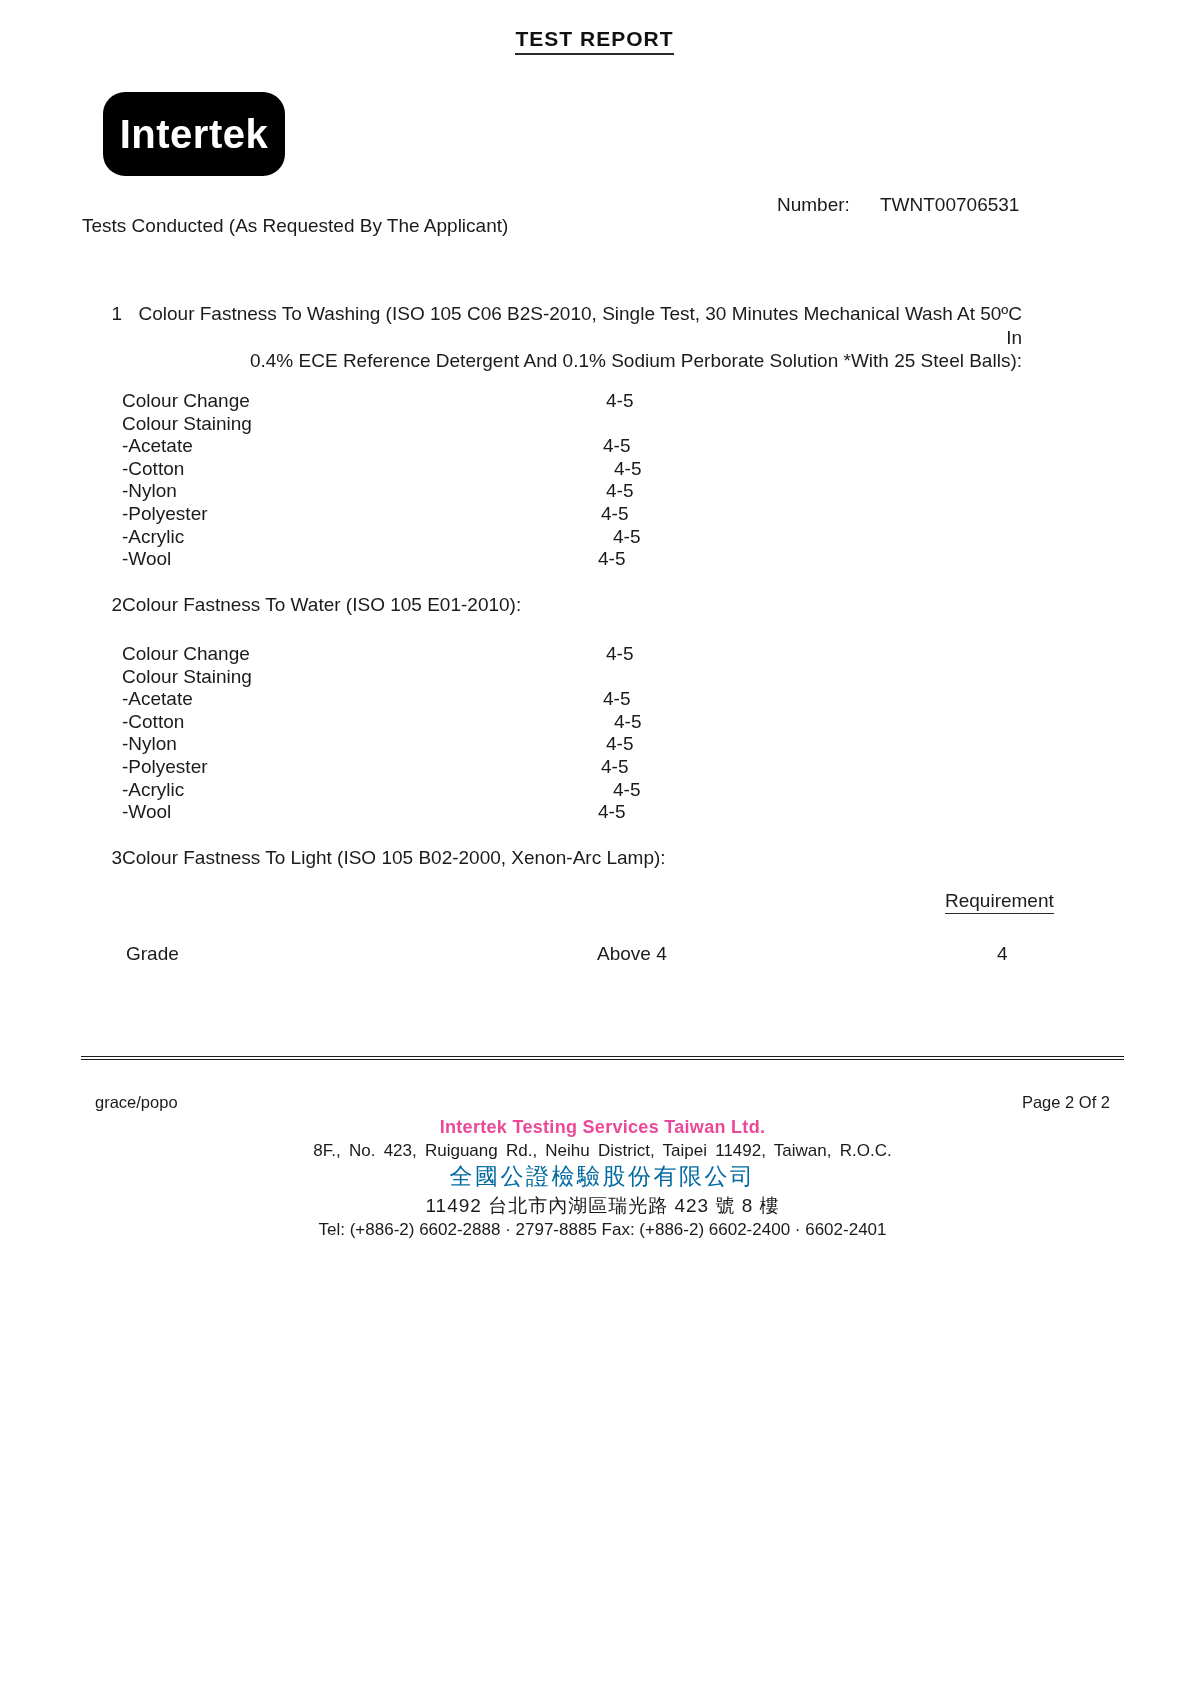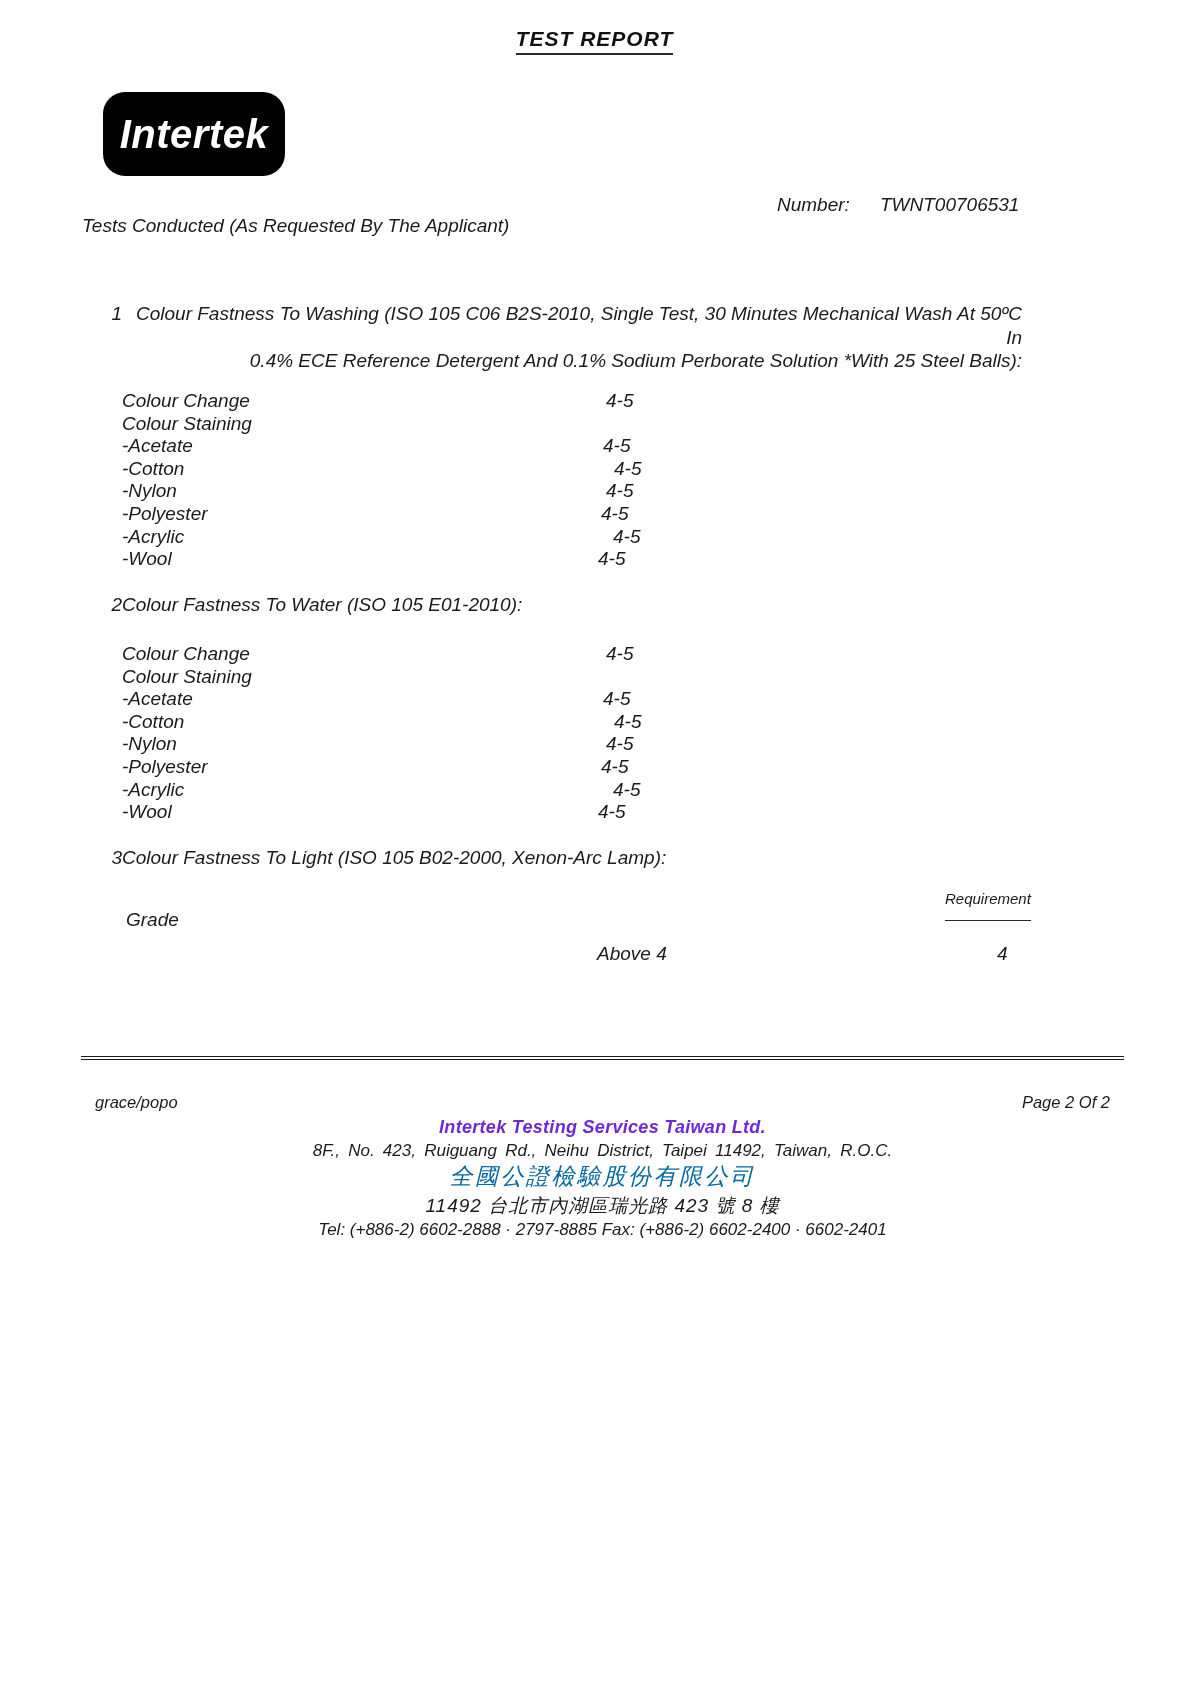--- a/index.html
+++ b/index.html
@@ -1,18 +1,18 @@
 <!DOCTYPE html>
 <html><head>
 <meta charset="utf-8">
 <style>
   html,body{margin:0;padding:0;background:#ffffff;}
   .page{
     position:relative;width:1189px;height:1683px;background:#ffffff;
-    font-family:"Liberation Sans","DejaVu Sans",sans-serif;color:#1b1b1b;overflow:hidden;font-style:italic;
+    font-family:"Liberation Sans","DejaVu Sans",sans-serif;color:#1b1b1b;overflow:hidden;
   }
   
   .report-title{position:absolute;top:27px;left:0;width:100%;text-align:center;}
   .report-title span{
     display:inline-block;font-size:21px;font-weight:bold;letter-spacing:1px;
     border-bottom:2.5px solid #2a2a2a;padding-bottom:2px;color:#111;
   }
   
   .logo{
     position:absolute;left:103px;top:92px;width:182px;height:84px;background:#000000;
@@ -40,35 +40,35 @@
   
   .rrow:nth-child(1) .rvalue{left:484px;}
   .rrow:nth-child(3) .rvalue{left:481px;}
   .rrow:nth-child(4) .rvalue{left:492px;}
   .rrow:nth-child(5) .rvalue{left:484px;}
   .rrow:nth-child(6) .rvalue{left:479px;}
   .rrow:nth-child(7) .rvalue{left:491px;}
   .rrow:nth-child(8) .rvalue{left:476px;}
   
   .req-header{
-    position:absolute;left:945px;top:890px;font-size:15px;
-    border-bottom:1.8px solid #2a2a2a;padding-bottom:13px;
+    position:absolute;left:945px;top:890px;font-size:19px;
+    border-bottom:1.8px solid #2a2a2a;padding-bottom:1px;
   }
-  .grade-label{position:absolute;left:126px;top:909px;font-size:19px;}
+  .grade-label{position:absolute;left:126px;top:943px;font-size:19px;}
   .grade-result{position:absolute;left:597px;top:943px;font-size:19px;}
   .grade-req{position:absolute;left:997px;top:943px;font-size:19px;}
   
   .double-rule{
     position:absolute;left:81px;top:1056px;width:1043px;height:1.8px;
     border-top:1.7px solid #1c1c1c;border-bottom:1.7px solid #1c1c1c;
   }
   .footer-author{position:absolute;left:95px;top:1093px;font-size:16.5px;}
   .footer-page{position:absolute;right:79px;top:1093px;font-size:16.5px;}
   .footer-center{position:absolute;left:81px;width:1043px;text-align:center;white-space:nowrap;}
-  .f-company{top:1117px;font-size:18px;font-weight:bold;letter-spacing:0.3px;color:#6d28d9;}
+  .f-company{top:1117px;font-size:18px;font-weight:bold;letter-spacing:0.3px;color:#ec4899;}
   .f-addr-en{top:1141px;font-size:17px;word-spacing:3.5px;}
   .f-company-zh{top:1161px;font-size:23px;letter-spacing:2.5px;color:#0369a1;}
   .f-addr-zh{top:1193px;font-size:19px;letter-spacing:1px;}
   .f-tel{top:1220px;font-size:17px;}
 </style>
 </head>
 <body>
 
 <div class="page">
 

